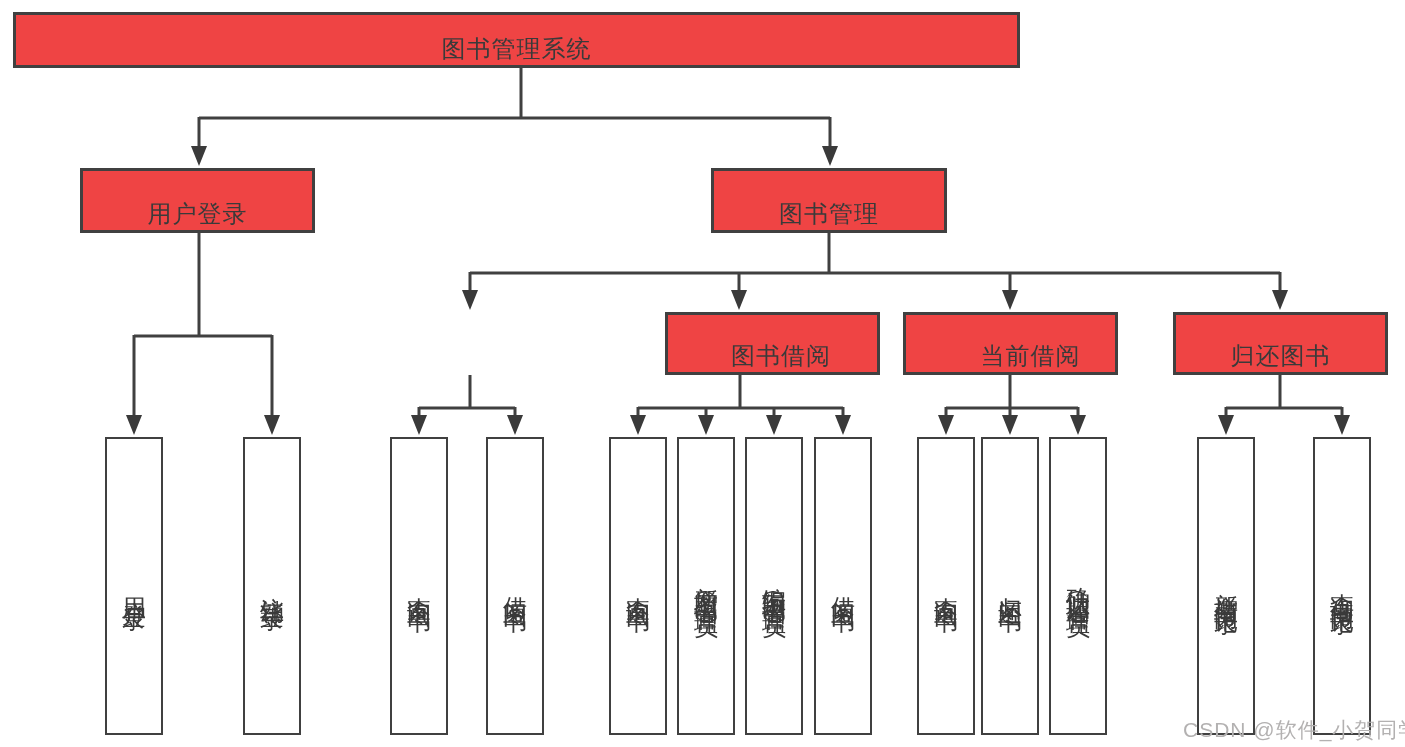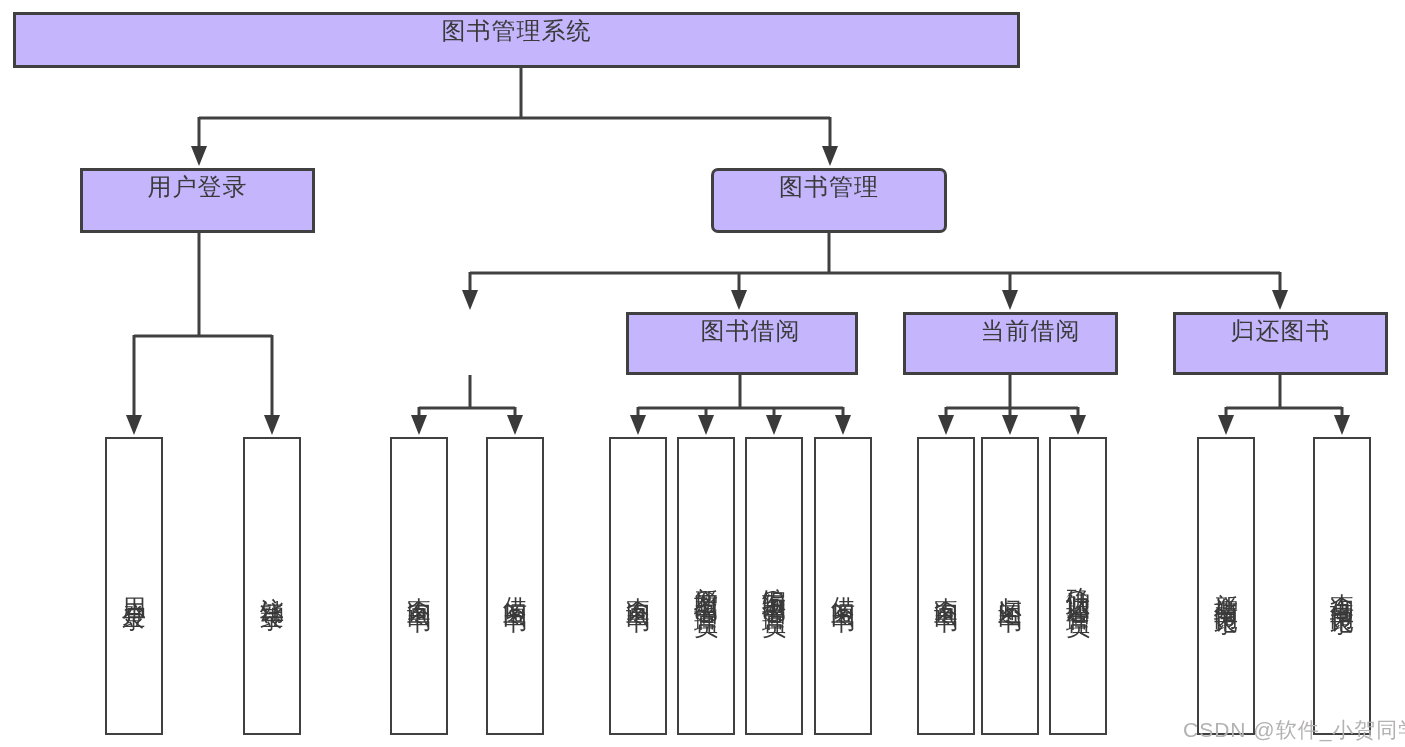--- a/index.html
+++ b/index.html
@@ -18,23 +18,23 @@
   #connectors {
     position: absolute;
     left: 0;
     top: 0;
     pointer-events: none;
   }
   .hbox {
     position: absolute;
     box-sizing: border-box;
     border: 3px solid #404040;
-    background: #c4b5fd;
+    background: #ef4444;
     display: flex;
-    align-items: flex-start;
+    align-items: flex-end;
     justify-content: center;
     color: #3a3a3a;
     font-size: 24px;
     letter-spacing: 1px;
     white-space: nowrap;
   }
   .leaf {
     position: absolute;
     box-sizing: border-box;
     top: 437px;
@@ -130,25 +130,25 @@
     <use href="#arw" transform="translate(1342,435)"></use>
   </svg>
 
   <div class="hbox" style="left:13px; top:12px; width:1007px; height:56px;">
     <span>图书管理系统</span>
   </div>
 
   <div class="hbox" style="left:80px; top:168px; width:235px; height:65px;">
     <span>用户登录</span>
   </div>
-  <div class="hbox" style="left:711px; top:168px; width:236px; height:65px;border-radius:7px;">
+  <div class="hbox" style="left:711px; top:168px; width:236px; height:65px;">
     <span>图书管理</span>
   </div>
 
-  <div class="hbox" style="left:626px; top:312px; width:232px; height:63px;padding-left:17px;">
+  <div class="hbox" style="left:665px; top:312px; width:215px; height:63px;padding-left:17px;">
     <span>图书借阅</span>
   </div>
   <div class="hbox" style="left:903px; top:312px; width:215px; height:63px;padding-left:40px;">
     <span>当前借阅</span>
   </div>
   <div class="hbox" style="left:1173px; top:312px; width:215px; height:63px;">
     <span>归还图书</span>
   </div>
 
   <div class="leaf" style="left:105px;">

